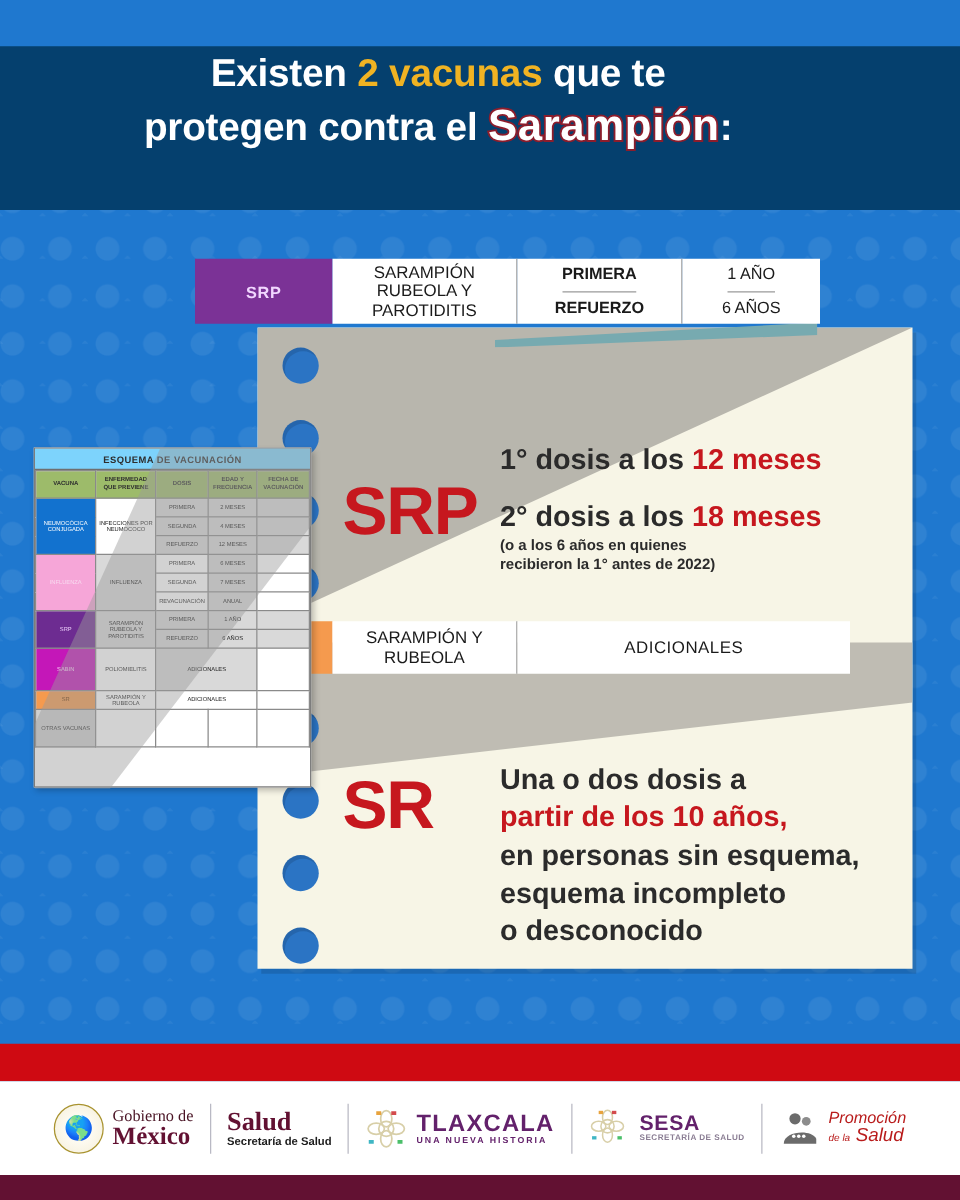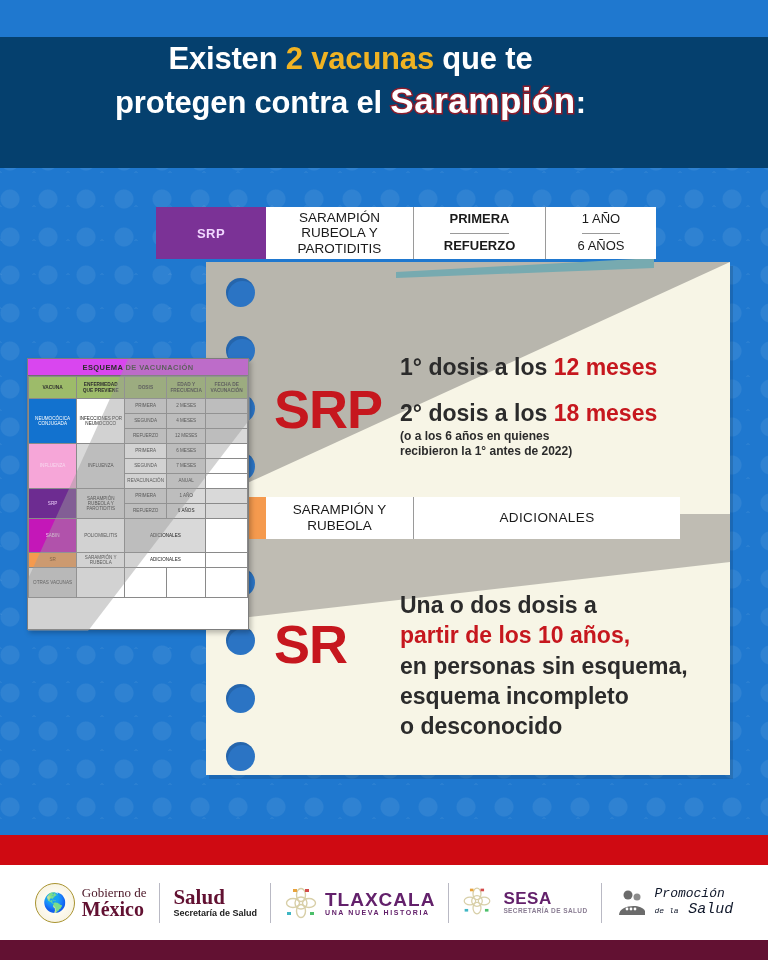--- a/index.html
+++ b/index.html
@@ -125,36 +125,36 @@
     font-size:54px; letter-spacing:-1px;
     z-index:5;
   }
   .big-srp { left:274px; top:378px; }
   .big-sr  { left:274px; top:613px; }
 
   .copy {
     position:absolute; color:#2b2b2b; z-index:5;
   }
   .copy-srp { left:400px; top:352px; width:340px; }
-  .copy-sr  { left:400px; top:590px; width:345px; }
+  .copy-sr  { left:400px; top:608px; width:345px; }
   .l-big { font-size:23px; font-weight:bold; line-height:1.32; }
   .l-small { font-size:12px; font-weight:bold; line-height:1.28; }
   .red { color:#c6171e; }
   .gap { height:16px; }
 
   
   .sched {
     position:absolute; left:27px; top:358px; width:222px; height:272px;
     background:#ffffff; z-index:7;
     box-shadow:2px 3px 5px rgba(0,0,0,0.25);
     border:1px solid #7d7d7d;
     font-size:4.6px; color:#222;
   }
   .sched-title {
-    height:17px; background:#d946ef; border-bottom:1px solid #6f6f6f;
+    height:17px; background:#7dd3fc; border-bottom:1px solid #6f6f6f;
     display:flex; align-items:center; justify-content:center;
     font-size:7.5px; font-weight:bold; letter-spacing:.4px; color:#2d2d2d;
   }
   .sched table { width:100%; border-collapse:collapse; table-layout:fixed; }
   .sched td, .sched th {
     border:1px solid #8a8a8a; text-align:center; vertical-align:middle;
     padding:1px; font-weight:normal; line-height:1.12;
   }
   .sched th { background:#9dbb6a; font-size:4.8px; font-weight:bold; height:22px; color:#2f2f2f; }
   .sched td { height:15px; }
@@ -195,21 +195,21 @@
   .gob .l2 { font-size:20px; font-weight:bold; color:#621132; font-family:Liberation Serif, serif; }
   .salud .l1 { font-size:21px; font-weight:bold; color:#621132; font-family:"Liberation Serif", serif; line-height:1; }
   .salud .l2 { font-size:9px; font-weight:bold; color:#1c1c1c; }
   .flower { width:34px; height:34px; position:relative; }
   .tlax .l1 { font-size:19px; font-weight:bold; color:#63216b; letter-spacing:1px; line-height:1; }
   .tlax .l2 { font-size:7px; font-weight:bold; color:#63216b; letter-spacing:1.6px; }
   .sesa .l1 { font-size:17px; font-weight:bold; color:#63216b; letter-spacing:.5px; line-height:1; }
   .sesa .l2 { font-size:6.5px; font-weight:bold; color:#8a7d93; letter-spacing:.4px; line-height:1.2; }
   .promo { display:flex; align-items:center; gap:6px; }
   .promo-ico { width:34px; height:28px; position:relative; }
-  .promo-txt { font-family:Liberation Mono, monospace; color:#0f172a; line-height:1.05; }
+  .promo-txt { font-family:Liberation Sans, sans-serif; color:#b91c1c; line-height:1.05; }
   .promo-txt .p1 { font-size:13px; font-style:italic; }
   .promo-txt .p2 { font-size:8px; font-style:italic; }
   .promo-txt .p3 { font-size:15px; font-style:italic; }
 </style>
 </head>
 <body>
 
 <div class="stage">
 
   <div class="top-strip"></div>

